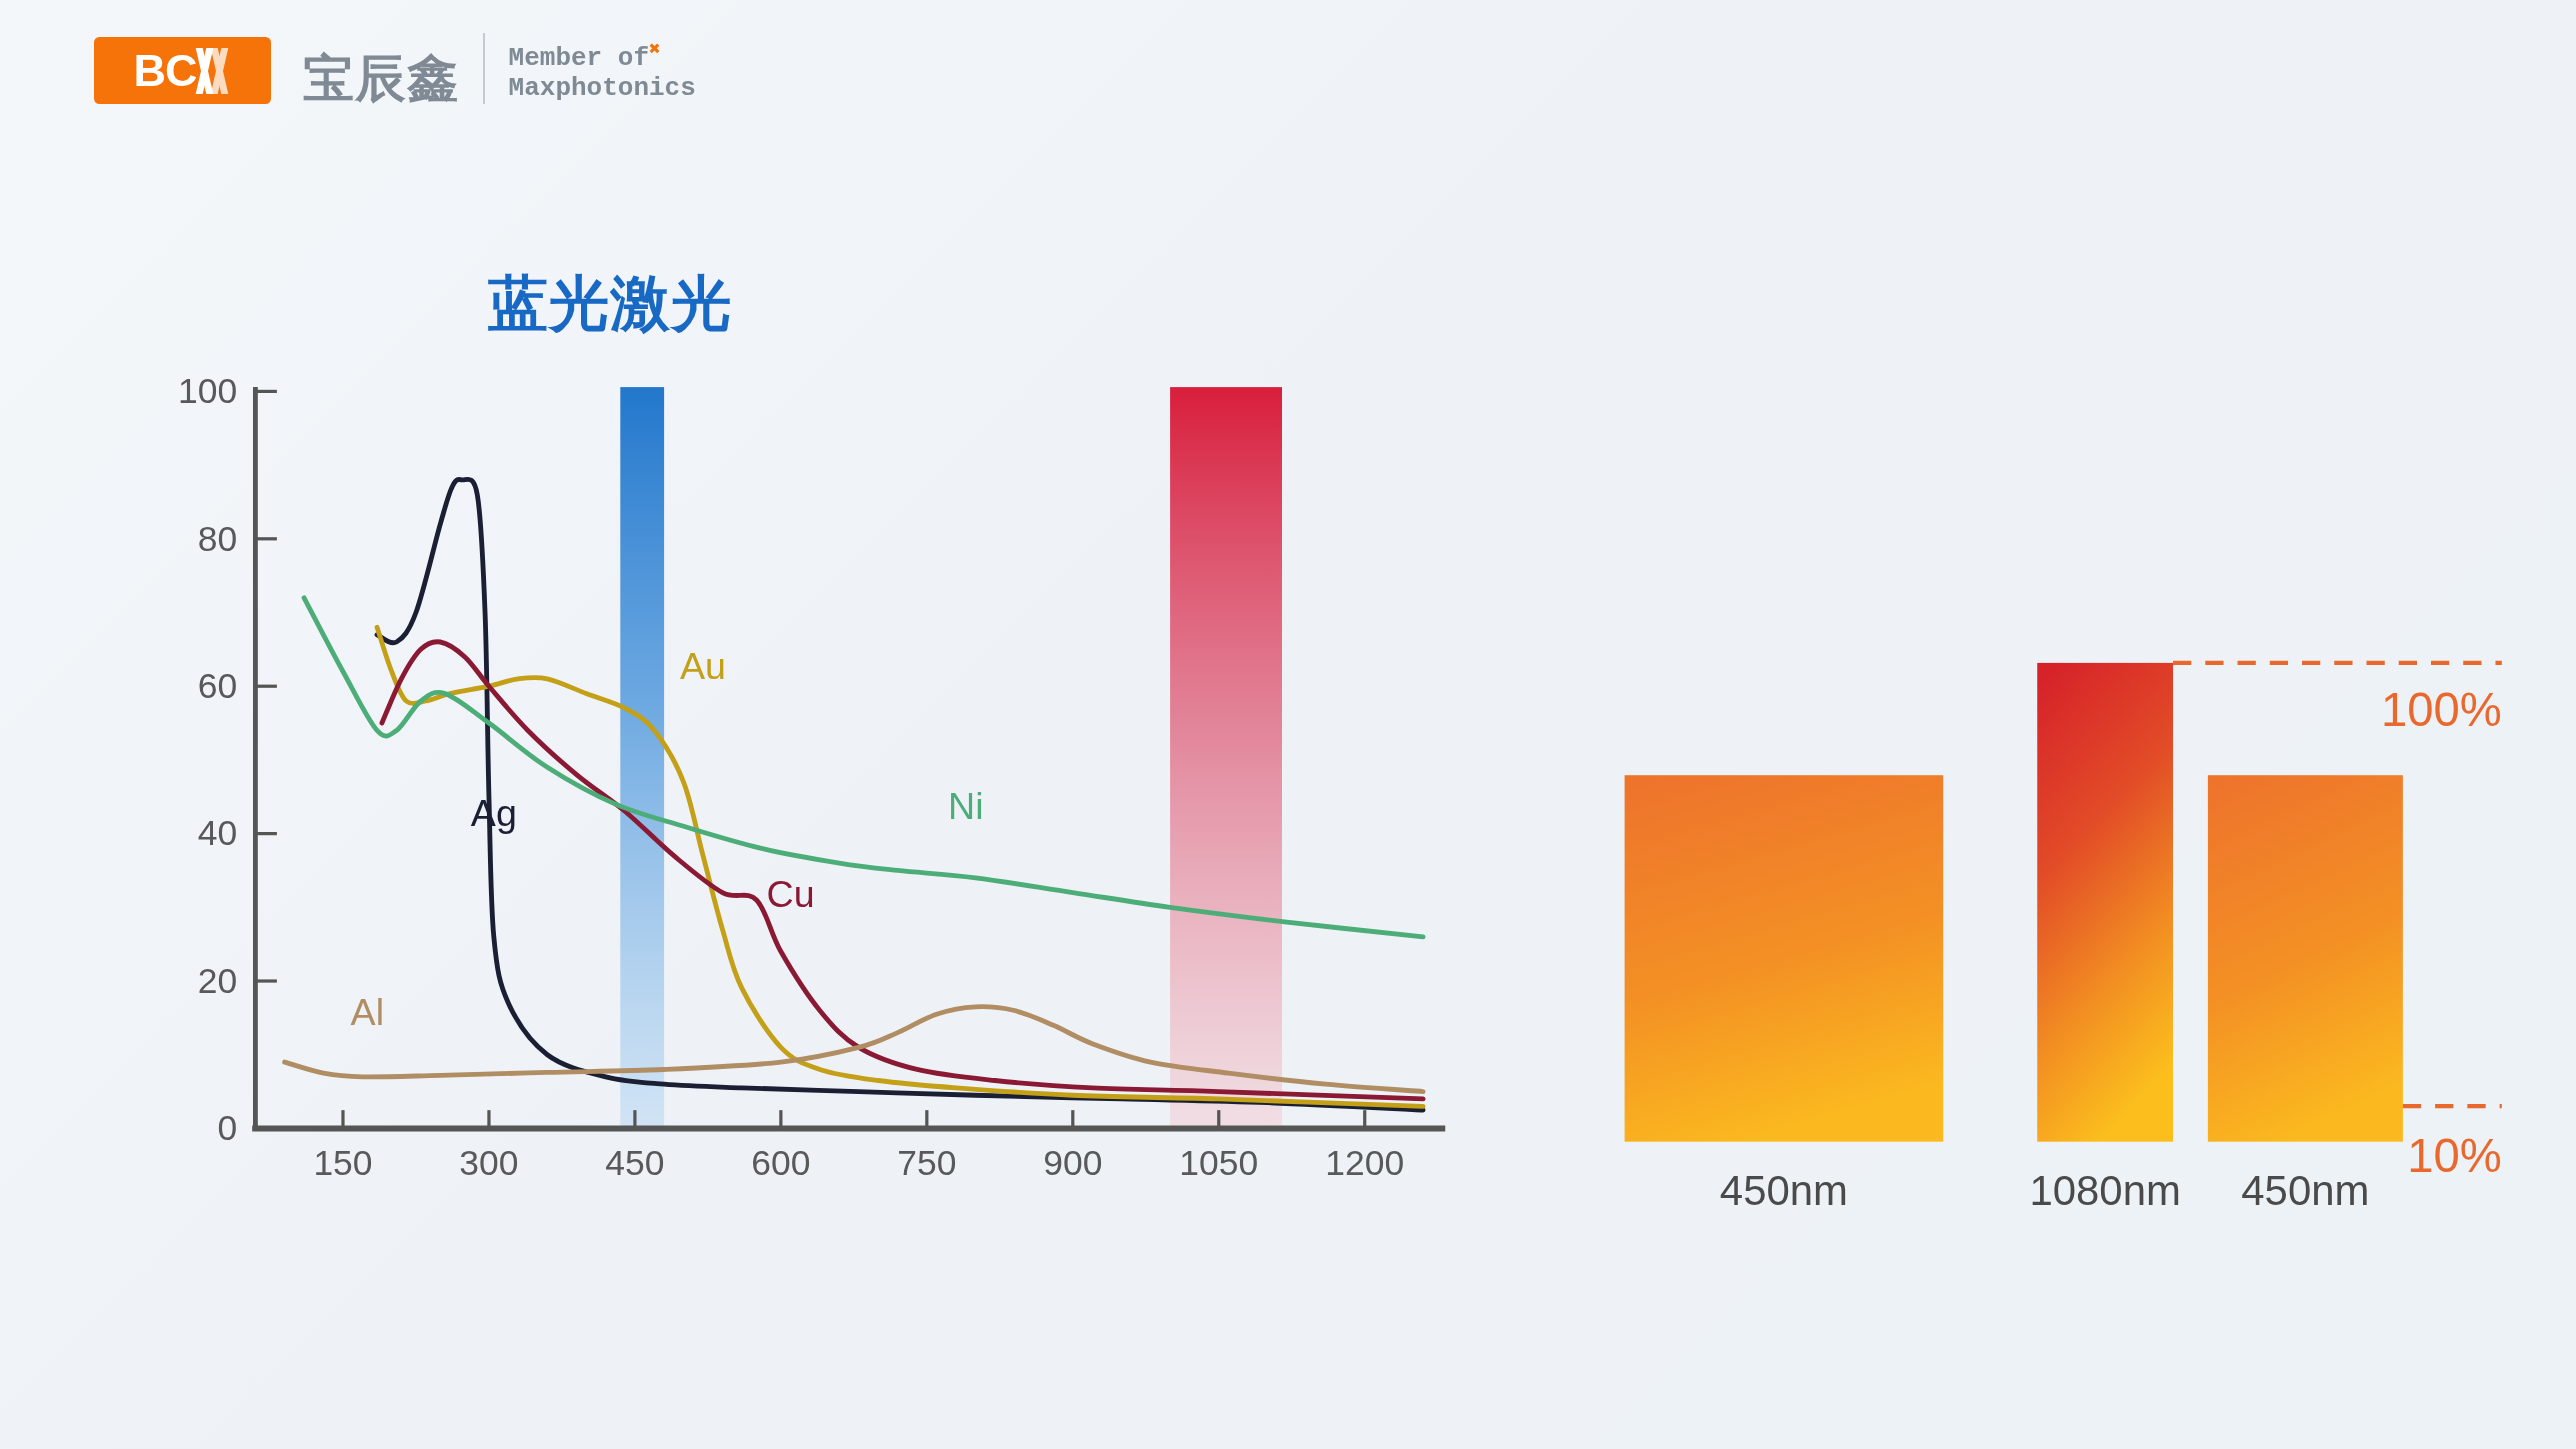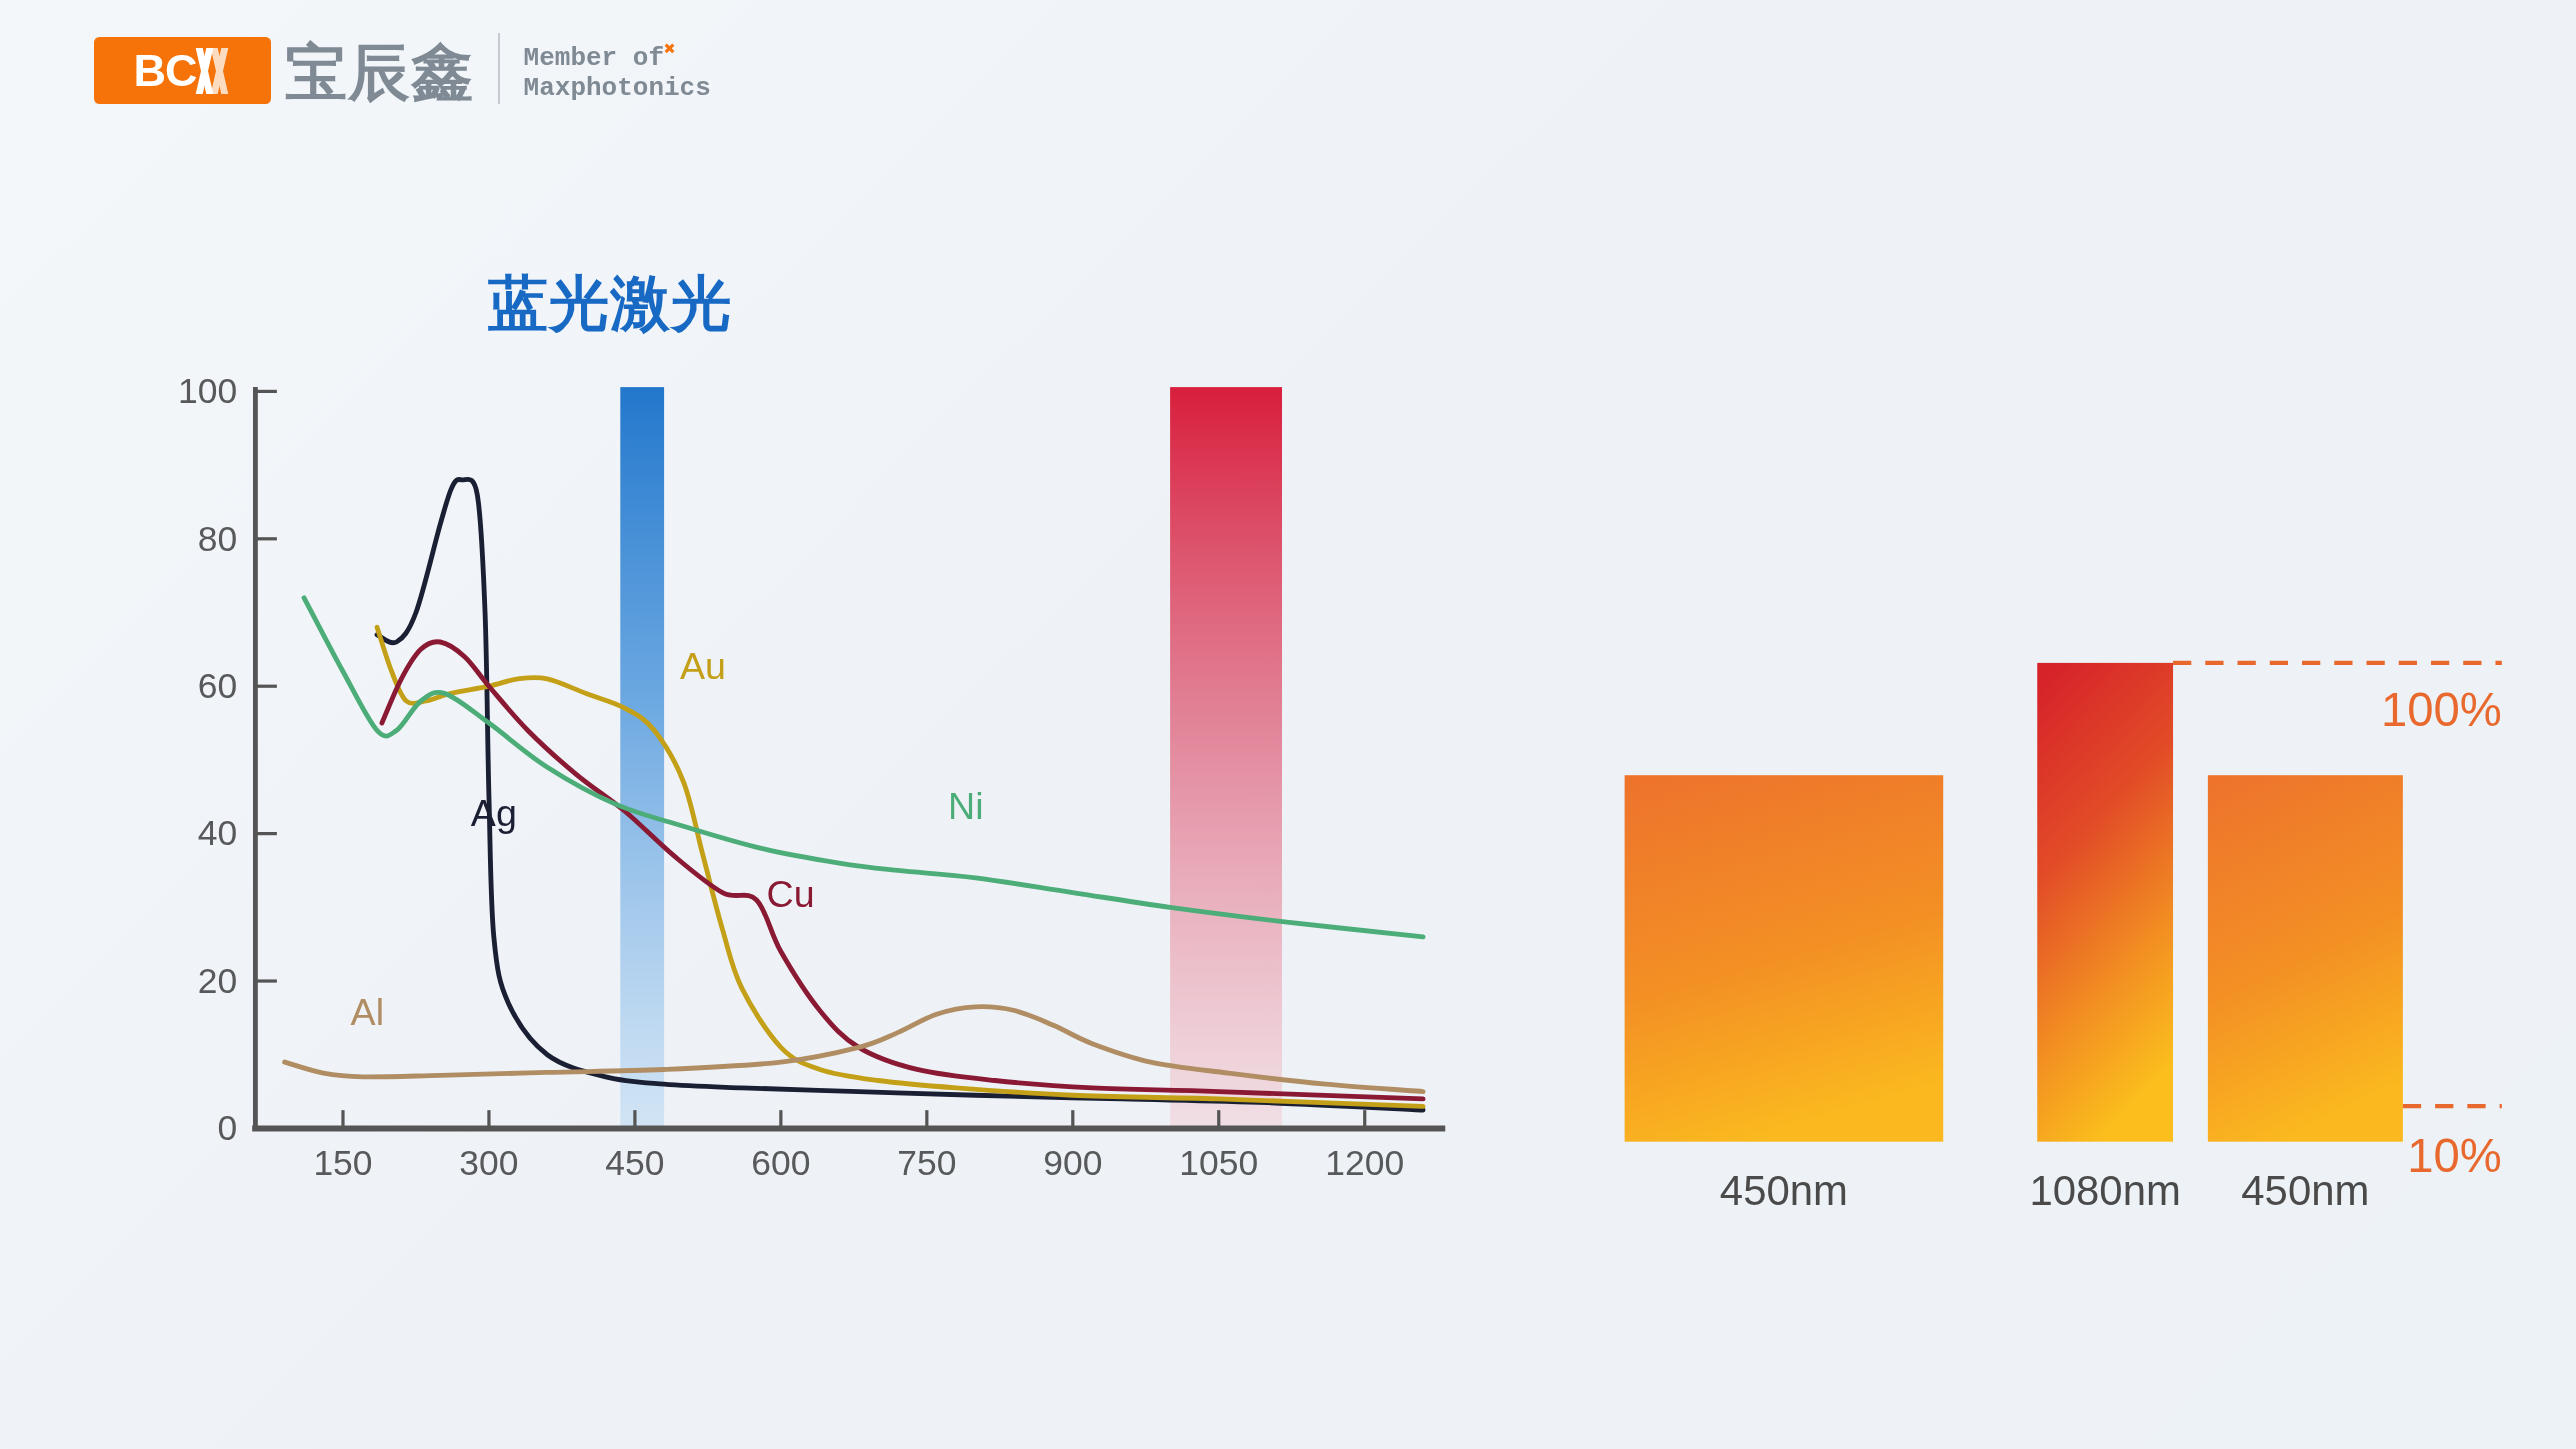--- a/index.html
+++ b/index.html
@@ -27,21 +27,21 @@
   }
   .logo-mark .xx i{
     position:absolute;top:0;width:7px;height:46px;background:#fff;display:block;
   }
   .logo-mark .xx i.a{left:2.1px;transform:skewX(13deg);}
   .logo-mark .xx i.b{left:2.1px;transform:skewX(-13deg);}
   .logo-mark .xx i.c{left:18px;transform:skewX(13deg);background:#fcdcc0;}
   .logo-mark .xx i.d{left:18px;transform:skewX(-13deg);background:#fcdcc0;}
 
   .logo-cn{
-    margin-left:14px;font-size:62px;font-weight:700;color:#7F8A94;
+    margin-left:32px;font-size:51px;font-weight:700;color:#7F8A94;
     letter-spacing:1.1px;line-height:1;font-family:"DejaVu Sans",sans-serif;
     white-space:nowrap;
   }
   .logo-div{width:2.1px;height:71px;background:#c3cbd3;margin:0 23.6px;}
   .logo-member{
     color:#7F8A94;font-size:26px;line-height:1.18;font-weight:600;
     font-family:Liberation Mono, monospace;position:relative;
   }
   .logo-member .mx{color:#F57309;font-size:19.3px;font-weight:700;vertical-align:super;}
 

